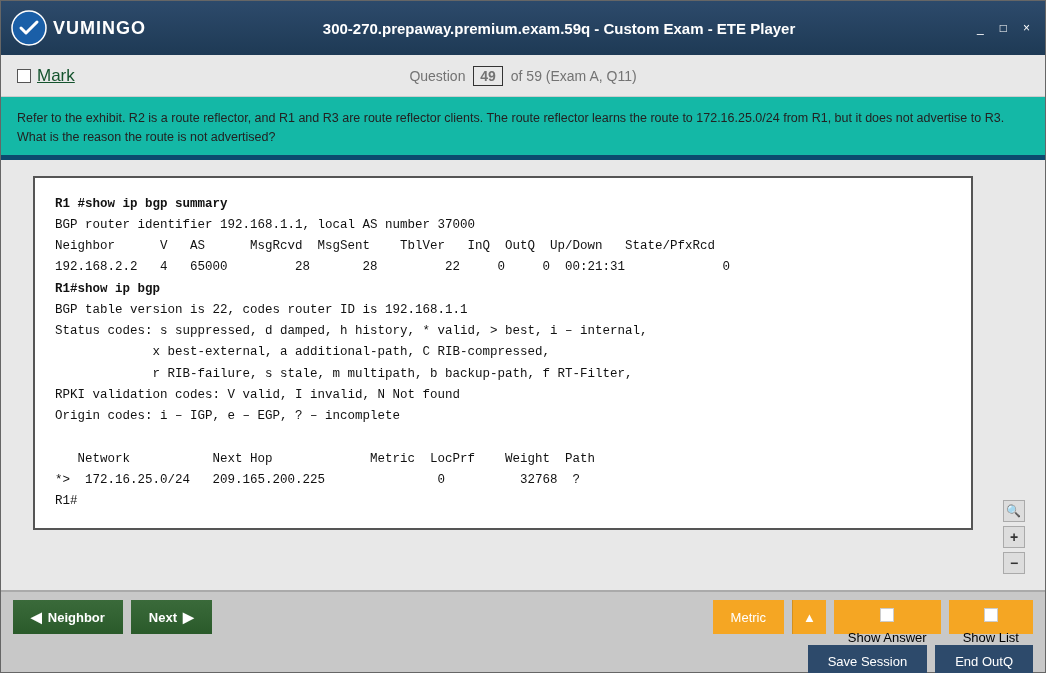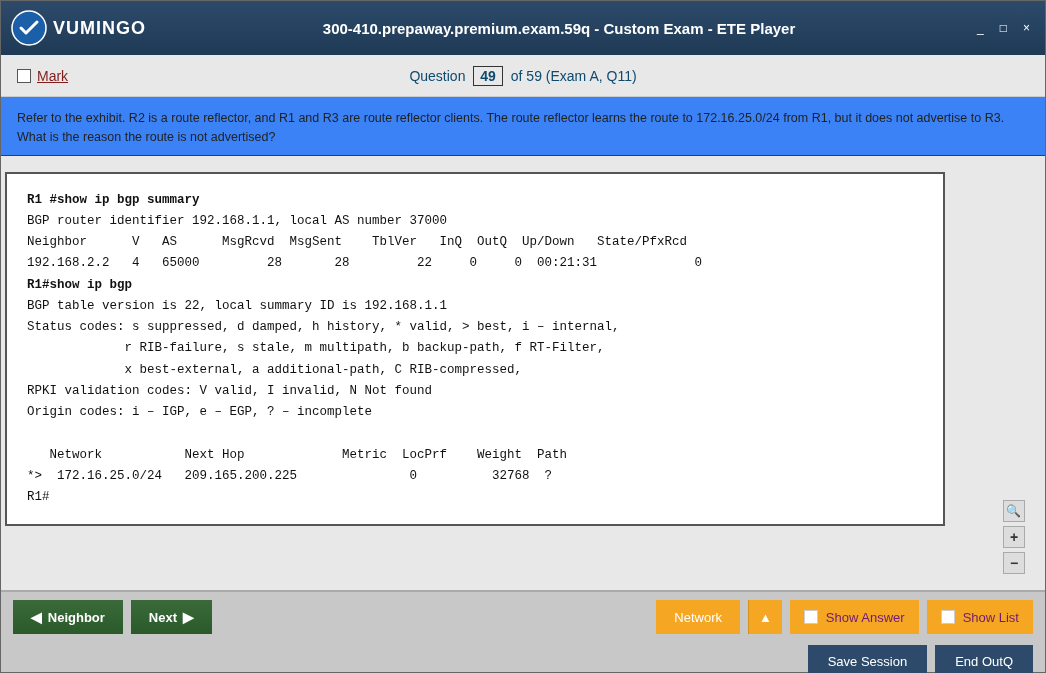--- a/index.html
+++ b/index.html
@@ -30,41 +30,41 @@
       background: #e8e8e8;
       border-bottom: 1px solid #ccc;
       display: flex;
       align-items: center;
       padding: 8px 16px;
       height: 42px;
       flex-shrink: 0;
     }
     .mark-area { display: flex; align-items: center; gap: 6px; min-width: 120px; }
     .mark-checkbox { width: 14px; height: 14px; border: 1px solid #555; background: white; flex-shrink: 0; }
-    .mark-label { color: #7f1d1d; text-decoration: underline; font-size: 14px; cursor: pointer; }
-    .question-number-area { flex: 1; text-align: center; font-size: 14px; color: #0c4a6e; }
+    .mark-label { color: #14532d; text-decoration: underline; font-size: 17px; cursor: pointer; }
+    .question-number-area { flex: 1; text-align: center; font-size: 14px; color: #737373; }
     .question-number-box { display: inline-block; border: 1px solid #333; padding: 1px 6px; font-weight: bold; margin: 0 4px; }
 
     
     .question-text-area {
-      background: #3b82f6;
+      background: #14b8a6;
       padding: 12px 16px 8px 16px;
       font-size: 12.5px;
       color: #222;
-      border-bottom: 1px solid #0c4a6e;
+      border-bottom: 5px solid #0c4a6e;
       flex-shrink: 0;
       line-height: 1.5;
     }
 
     
     .main-content {
       background: #e8e8e8;
       flex: 1;
       overflow-y: auto;
-      padding: 16px 16px 8px 4px;
+      padding: 16px 16px 8px 32px;
       position: relative;
     }
 
     
     .exhibit-box {
       background: white;
       border: 2px solid #555;
       padding: 16px 20px;
       font-family: 'Courier New', monospace;
       font-size: 12.5px;
@@ -171,29 +171,30 @@
       padding: 8px 10px;
       font-size: 13px;
       cursor: pointer;
       height: 34px;
       display: flex;
       align-items: center;
     }
 
     .btn-show {
       background: #f5a623;
-      color: #701a75;
+      color: #000000;
       border: none;
       padding: 8px 14px;
       font-size: 13px;
       cursor: pointer;
       height: 34px;
       display: flex;
       align-items: center;
       gap: 8px;
+      flex-direction: column;
     }
     .btn-show .checkbox-icon {
       width: 14px;
       height: 14px;
       background: white;
       border: 1px solid #ccc;
       flex-shrink: 0;
     }
 
     .btn-save {
@@ -231,21 +232,21 @@
     <div class="title-bar-left">
       <div class="logo">
 
         <svg class="logo-icon" viewBox="0 0 36 36">
           <circle cx="18" cy="18" r="17" fill="#1a5fa8" stroke="white" stroke-width="1.5"></circle>
           <path d="M10 18 L15 23 L26 12" stroke="white" stroke-width="3" fill="none" stroke-linecap="round" stroke-linejoin="round"></path>
         </svg>
         <span style="color:white; font-size:18px; font-weight:bold; letter-spacing:1px;">VUMINGO</span>
       </div>
     </div>
-    <span class="title-bar-title">300-410.prepaway.premium.exam.59q - Custom Exam - ETE Player</span>
+    <span class="title-bar-title">300-270.prepaway.premium.exam.59q - Custom Exam - ETE Player</span>
     <div class="title-bar-controls">
       <span>_</span>
       <span>□</span>
       <span>×</span>
     </div>
   </div>
 
   <div class="question-header">
     <div class="mark-area">
       <div class="mark-checkbox"></div>
@@ -263,24 +264,24 @@
     <span>Refer to the exhibit. R2 is a route reflector, and R1 and R3 are route reflector clients. The route reflector learns the route to 172.16.25.0/24 from R1, but it does not advertise to R3. What is the reason the route is not advertised?</span>
   </div>
 
   <div class="main-content">
     <div class="exhibit-box">
       <div><span class="bold">R1 #show ip bgp summary</span></div>
       <div>BGP router identifier 192.168.1.1, local AS number 37000</div>
       <div>Neighbor&nbsp;&nbsp;&nbsp;&nbsp;&nbsp; V&nbsp;&nbsp; AS&nbsp;&nbsp;&nbsp;&nbsp;&nbsp; MsgRcvd&nbsp; MsgSent&nbsp;&nbsp;&nbsp; TblVer&nbsp;&nbsp; InQ&nbsp; OutQ&nbsp; Up/Down&nbsp;&nbsp; State/PfxRcd</div>
       <div>192.168.2.2&nbsp;&nbsp; 4&nbsp;&nbsp; 65000&nbsp;&nbsp;&nbsp;&nbsp;&nbsp;&nbsp;&nbsp;&nbsp; 28&nbsp;&nbsp;&nbsp;&nbsp;&nbsp;&nbsp; 28&nbsp;&nbsp;&nbsp;&nbsp;&nbsp;&nbsp;&nbsp;&nbsp; 22&nbsp;&nbsp;&nbsp;&nbsp; 0&nbsp;&nbsp;&nbsp;&nbsp; 0&nbsp; 00:21:31&nbsp;&nbsp;&nbsp;&nbsp;&nbsp;&nbsp;&nbsp;&nbsp;&nbsp;&nbsp;&nbsp;&nbsp; 0</div>
       <div><span class="bold">R1#show ip bgp</span></div>
-      <div>BGP table version is 22, local summary ID is 192.168.1.1</div>
+      <div>BGP table version is 22, codes router ID is 192.168.1.1</div>
       <div>Status codes: s suppressed, d damped, h history, * valid, &gt; best, i – internal,</div>
+      <div>&nbsp;&nbsp;&nbsp;&nbsp;&nbsp;&nbsp;&nbsp;&nbsp;&nbsp;&nbsp;&nbsp;&nbsp; x best-external, a additional-path, C RIB-compressed,</div>
       <div>&nbsp;&nbsp;&nbsp;&nbsp;&nbsp;&nbsp;&nbsp;&nbsp;&nbsp;&nbsp;&nbsp;&nbsp; r RIB-failure, s stale, m multipath, b backup-path, f RT-Filter,</div>
-      <div>&nbsp;&nbsp;&nbsp;&nbsp;&nbsp;&nbsp;&nbsp;&nbsp;&nbsp;&nbsp;&nbsp;&nbsp; x best-external, a additional-path, C RIB-compressed,</div>
       <div>RPKI validation codes: V valid, I invalid, N Not found</div>
       <div>Origin codes: i – IGP, e – EGP, ? – incomplete</div>
       <div>&nbsp;</div>
       <div>&nbsp;&nbsp; Network&nbsp;&nbsp;&nbsp;&nbsp;&nbsp;&nbsp;&nbsp;&nbsp;&nbsp;&nbsp; Next Hop&nbsp;&nbsp;&nbsp;&nbsp;&nbsp;&nbsp;&nbsp;&nbsp;&nbsp;&nbsp;&nbsp;&nbsp; Metric&nbsp; LocPrf&nbsp;&nbsp;&nbsp; Weight&nbsp; Path</div>
       <div>*&gt;&nbsp; 172.16.25.0/24&nbsp;&nbsp; 209.165.200.225&nbsp;&nbsp;&nbsp;&nbsp;&nbsp;&nbsp;&nbsp;&nbsp;&nbsp;&nbsp;&nbsp;&nbsp;&nbsp;&nbsp; 0&nbsp;&nbsp;&nbsp;&nbsp;&nbsp;&nbsp;&nbsp;&nbsp;&nbsp; 32768&nbsp; ?</div>
       <div>R1#</div>
     </div>
 
     <div class="zoom-controls">
       <div class="search-icon-btn">🔍</div>
@@ -298,21 +299,21 @@
       </button>
 
       <button class="btn-nav">
         <span>Next</span>
         <span class="arrow">▶</span>
       </button>
 
       <div class="separator"></div>
 
       <button class="btn-review">
-        <span>Network</span>
+        <span>Metric</span>
       </button>
       <button class="btn-review-arrow">
         <span>▲</span>
       </button>
 
       <button class="btn-show">
         <div class="checkbox-icon"></div>
         <span>Show Answer</span>
       </button>
 

